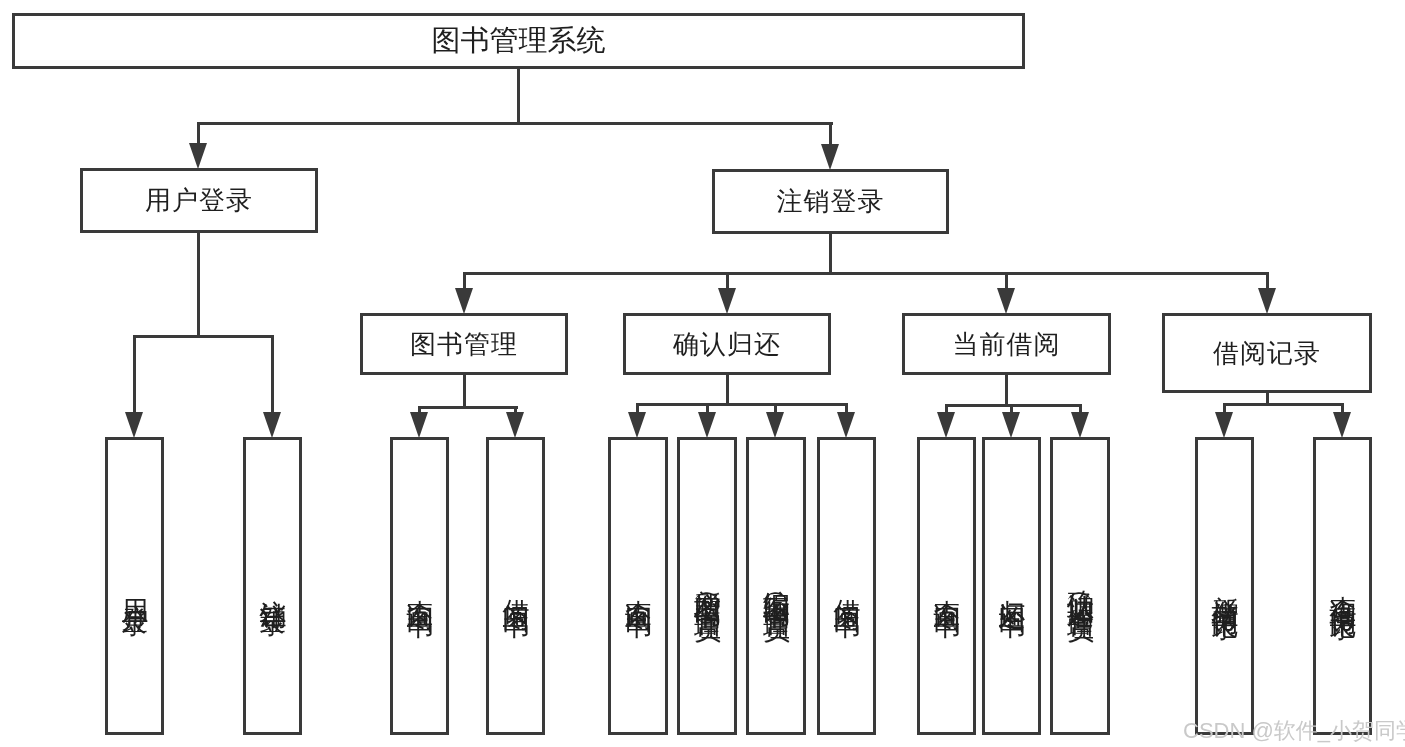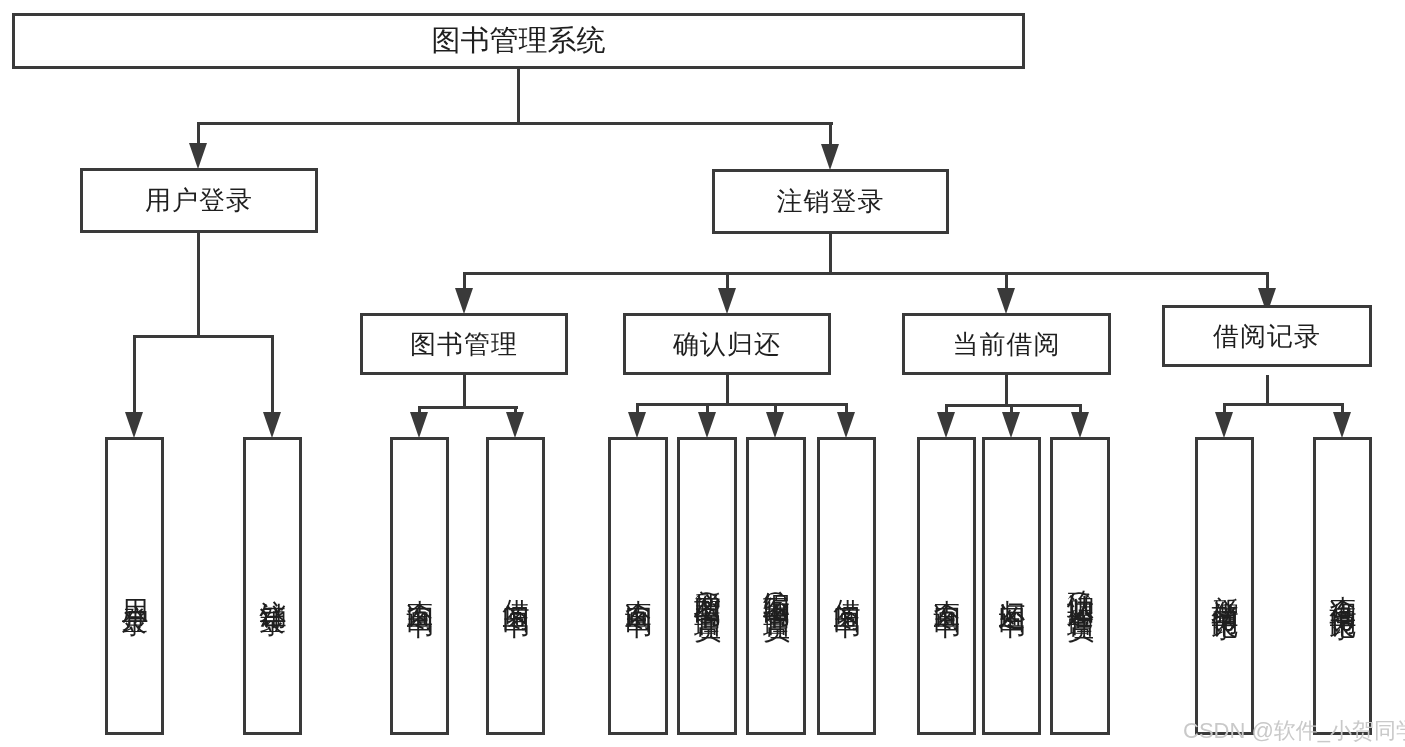--- a/index.html
+++ b/index.html
@@ -49,21 +49,21 @@
 
   <div class="node hnode" style="left:360px;top:313px;width:208px;height:62px">
     <span>图书管理</span>
   </div>
   <div class="node hnode" style="left:623px;top:313px;width:208px;height:62px">
     <span>确认归还</span>
   </div>
   <div class="node hnode" style="left:902px;top:313px;width:209px;height:62px">
     <span>当前借阅</span>
   </div>
-  <div class="node hnode" style="left:1162px;top:305px;width:210px;height:62px">
+  <div class="node hnode" style="left:1162px;top:313px;width:210px;height:80px">
     <span>借阅记录</span>
   </div>
 
   <div class="node vbox" style="left:105px;width:59px">
     <span class="vtext">用户登录</span>
   </div>
   <div class="node vbox" style="left:243px;width:59px">
     <span class="vtext">注销登录</span>
   </div>
 

